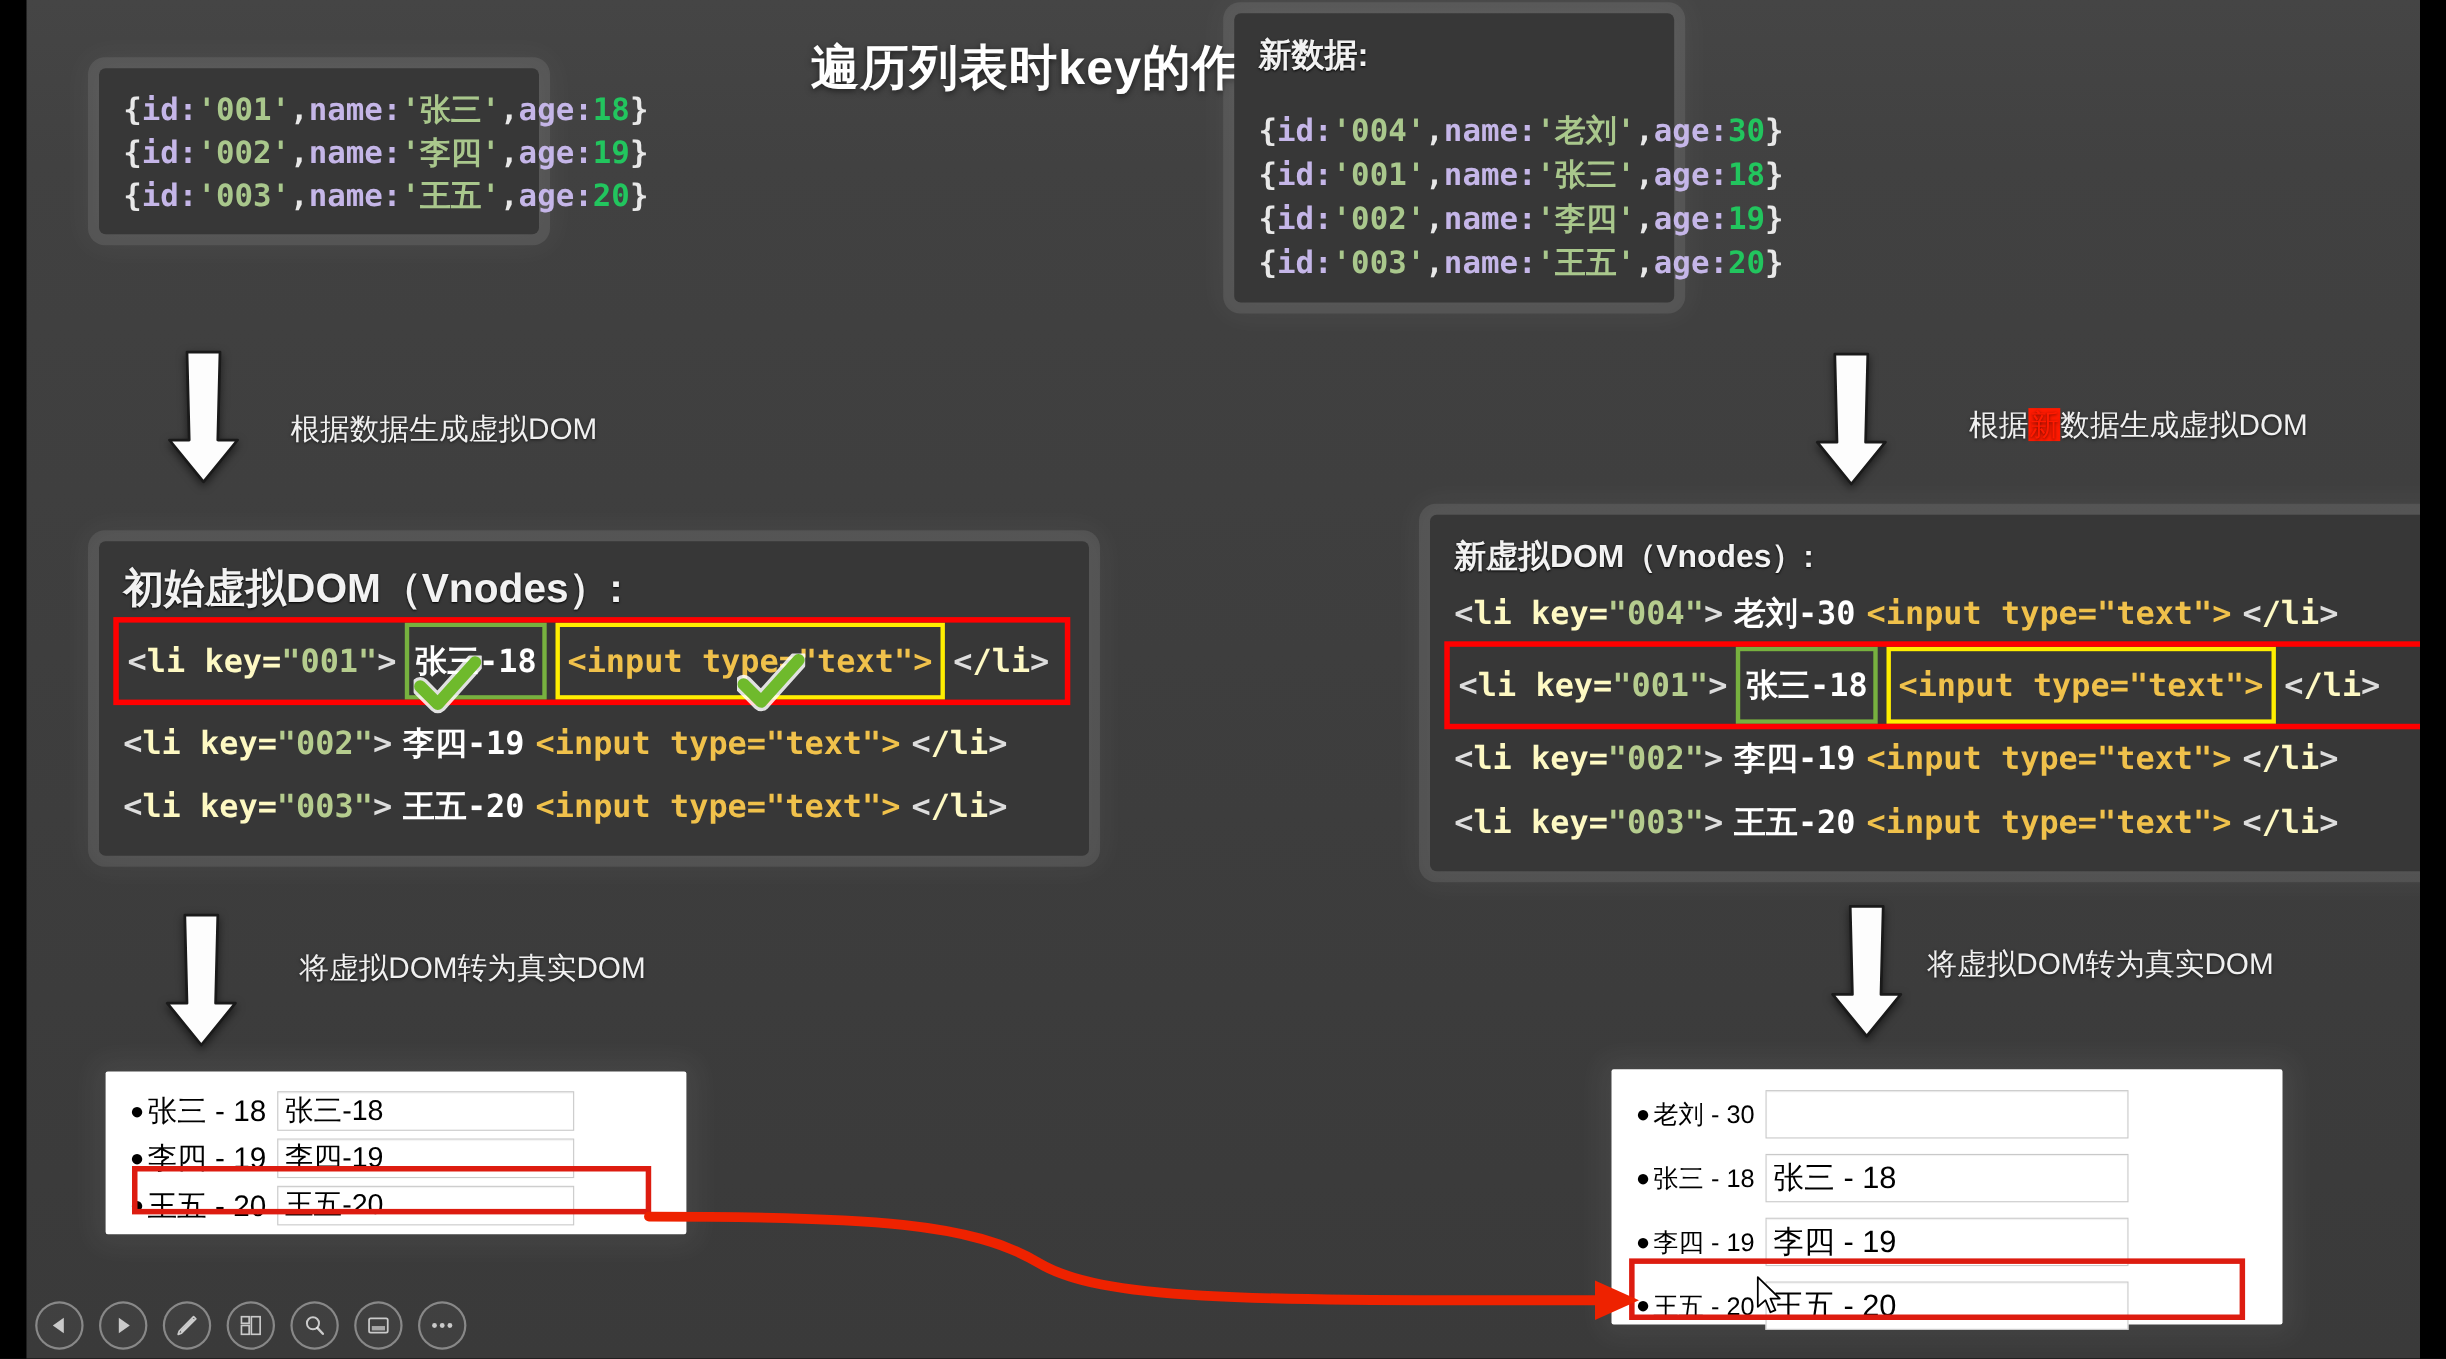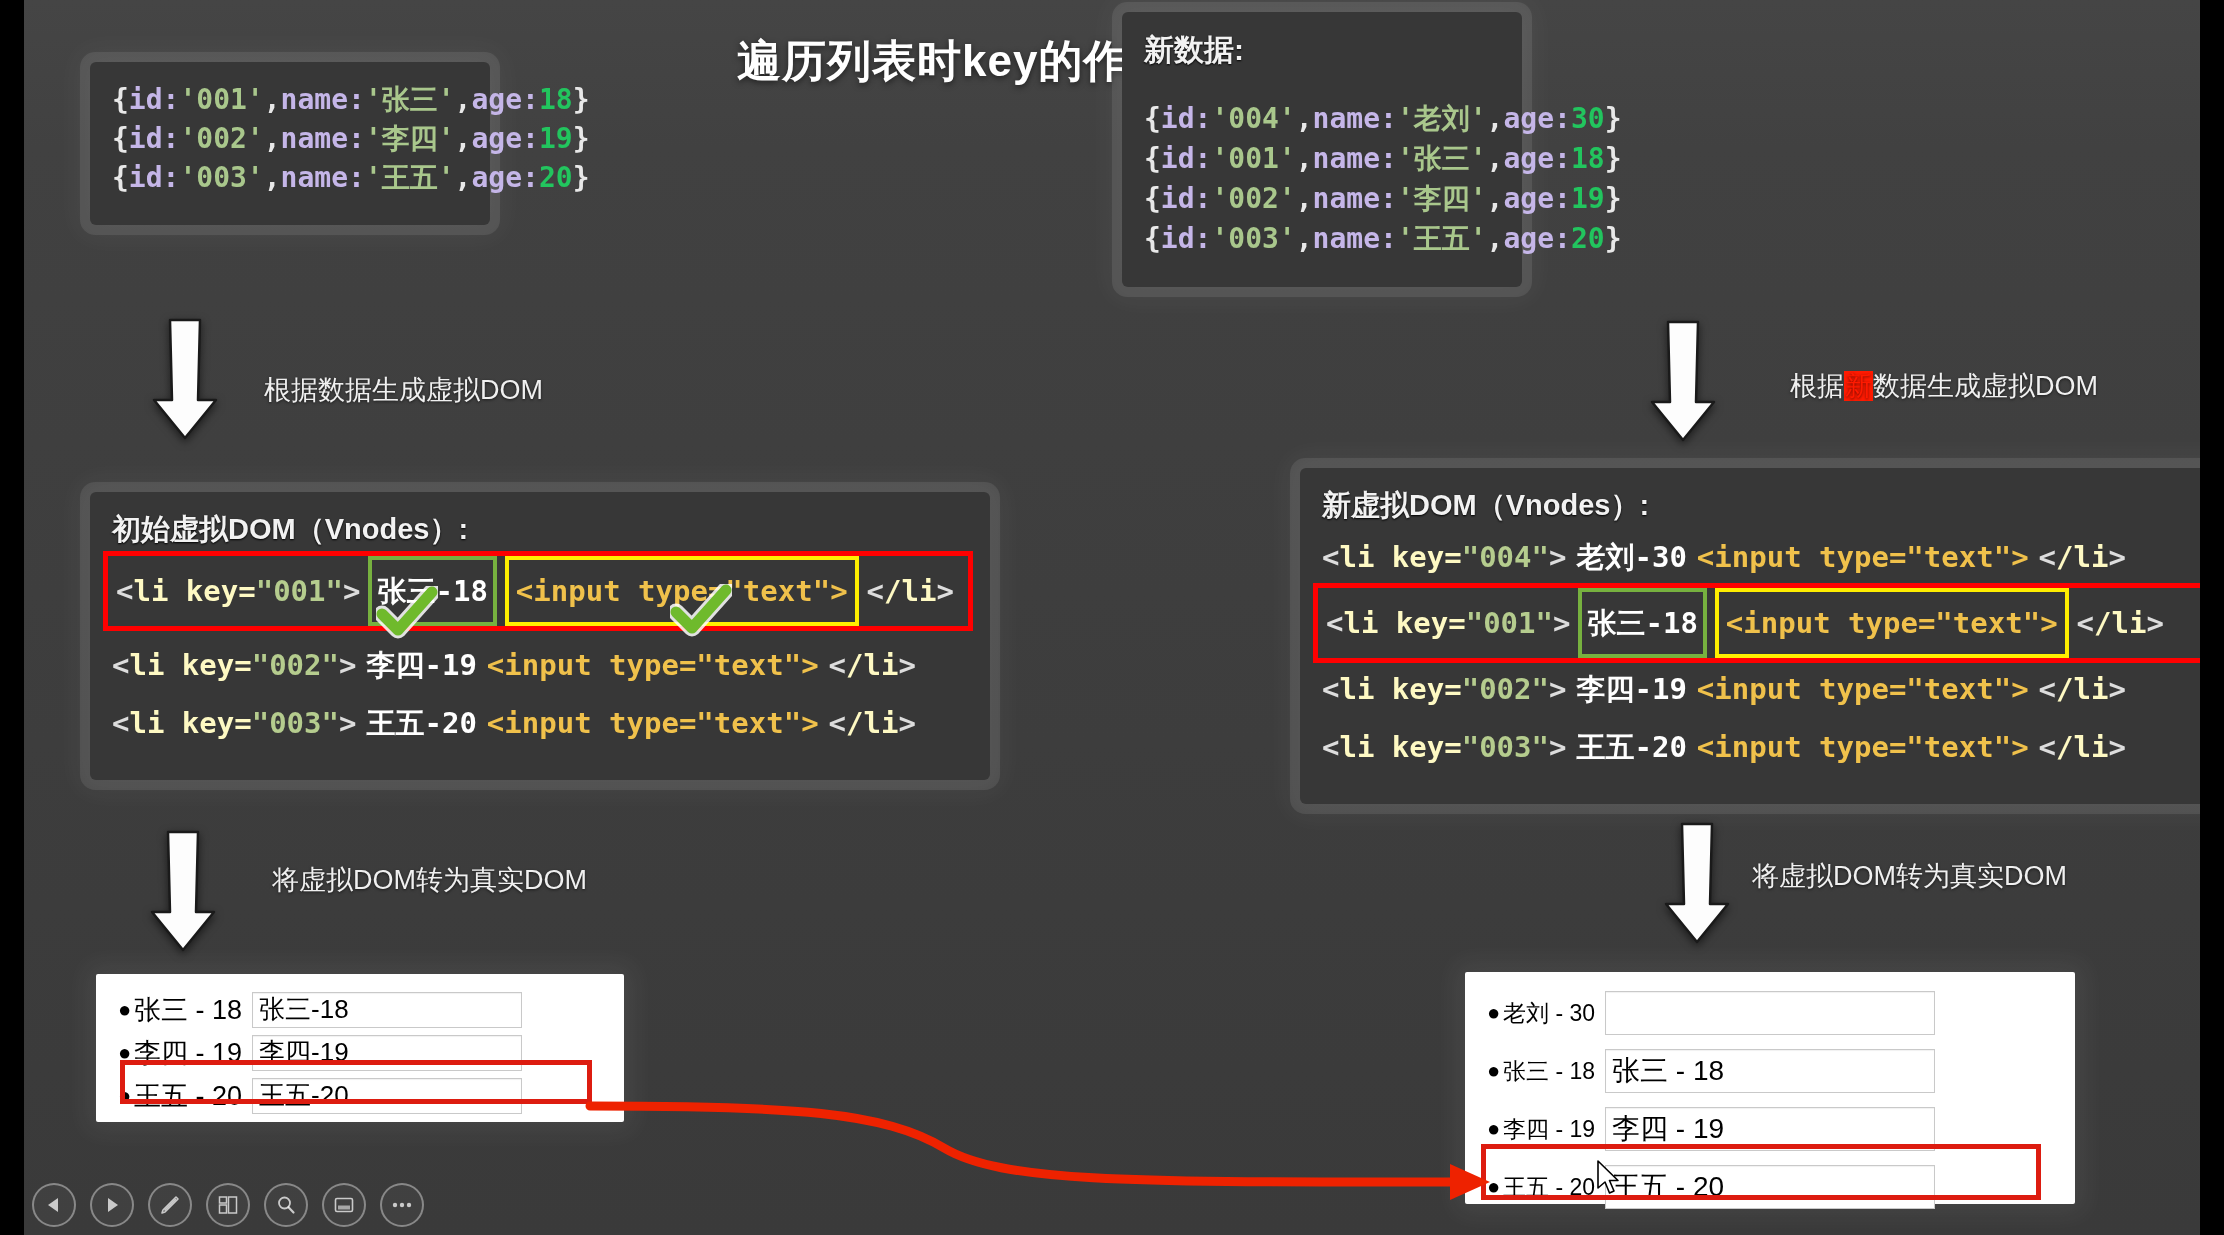--- a/index.html
+++ b/index.html
@@ -28,21 +28,21 @@
     position:absolute; left:700px; top:32px; width:760px;
     text-align:center; color:#fff; font-size:44px; font-weight:bold;
     letter-spacing:1px; text-shadow:0 2px 6px rgba(0,0,0,.55);
     white-space:nowrap;
   }
   .codebox{
     position:absolute;
     background:#373737;
     border-radius:6px;
     box-shadow:0 0 0 10px rgba(255,255,255,0.085), 0 0 28px 12px rgba(255,255,255,0.05);
-    padding:18px 22px 28px 22px;
+    padding:18px 22px 16px 22px;
     font-family:"DejaVu Sans Mono", monospace;
   }
   .boxtitle{
     color:#f2f2f2; font-family:"Liberation Sans",sans-serif;
     font-weight:bold; font-size:30px; margin-bottom:10px; white-space:nowrap;
     text-shadow:0 1px 2px #000;
   }
   .codeline{
     font-family:"DejaVu Sans Mono", monospace;
     font-size:28px; font-weight:bold; line-height:39px; white-space:nowrap;
@@ -181,21 +181,21 @@
     <div class="warrow" style="left:1626px; top:320px; width:66px; height:122px;">
       <svg viewBox="0 0 66 122">
           <polygon points="18,2 48,2 46,82 64,82 33,120 2,82 20,82" fill="#fdfdfd" stroke="#1a1a1a" stroke-width="2.5" stroke-linejoin="round"></polygon>
         </svg>
     </div>
     <div class="arrowlabel" style="left:1766px; top:368px;">
       <span>根据</span><span class="hl">新</span><span>数据生成虚拟DOM</span>
     </div>
 
     <div class="codebox" id="vdom-left">
-      <div class="boxtitle" style="font-size:29px;margin-bottom:4px;">初始虚拟DOM（Vnodes）:</div>
+      <div class="boxtitle" style="font-size:37px;margin-bottom:4px;">初始虚拟DOM（Vnodes）:</div>
 
       <div style="position:relative;">
         <div class="vline hl-red" style="padding:0 8px; margin:6px 0 0 -4px;">
           <span class="brk">&lt;</span>
             <span class="tagc">li&nbsp;key=</span>
             <span class="strc">"001"</span>
             <span class="brk">&gt;</span>
           <span class="hl-green namec" style="margin:0 8px;">张三-18</span>
           <span class="hl-yellow attrc" style="margin-right:8px;">&lt;input type="text"&gt;</span>
           <span class="brk">&lt;</span>

